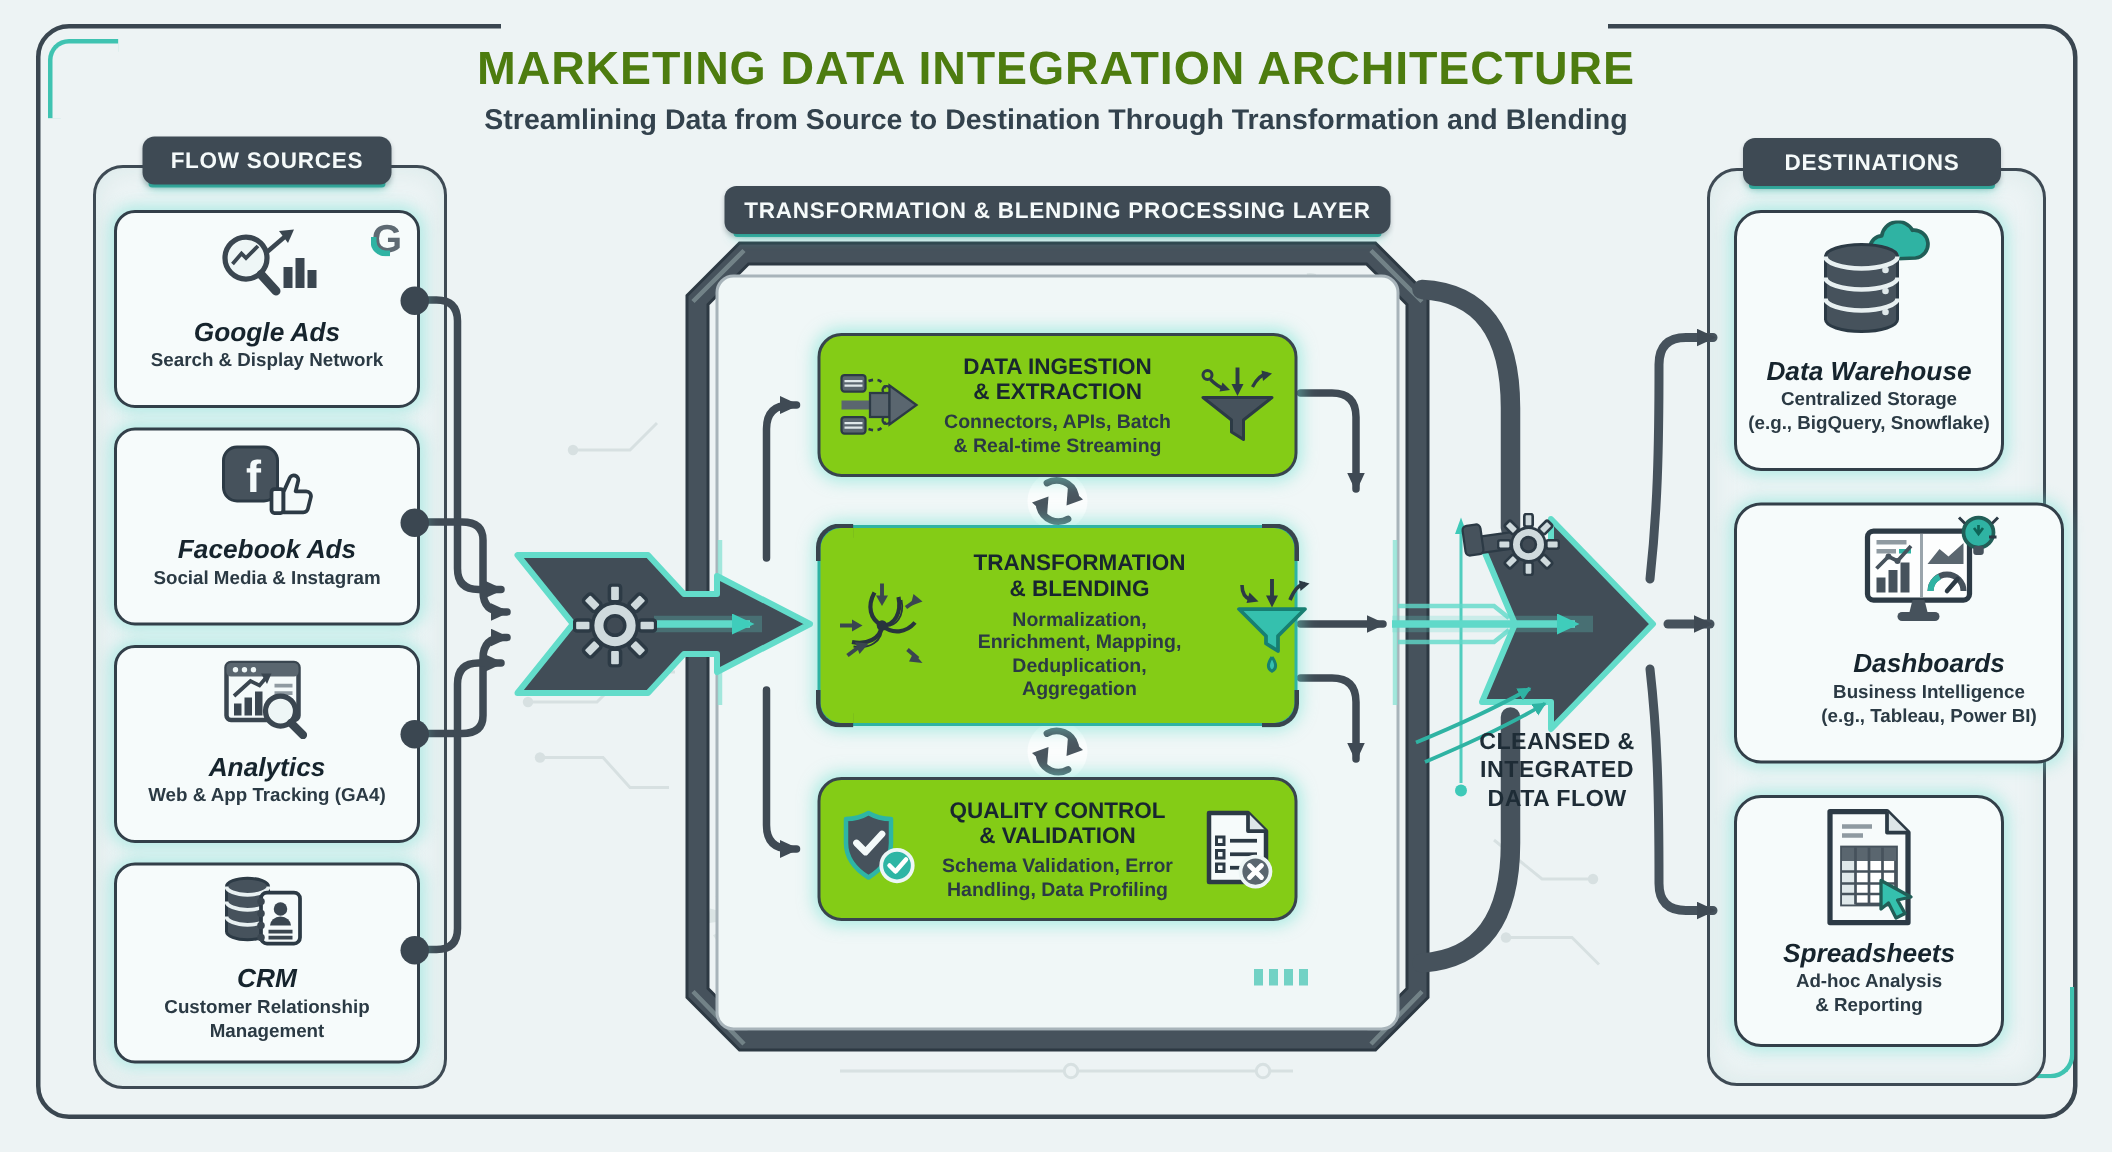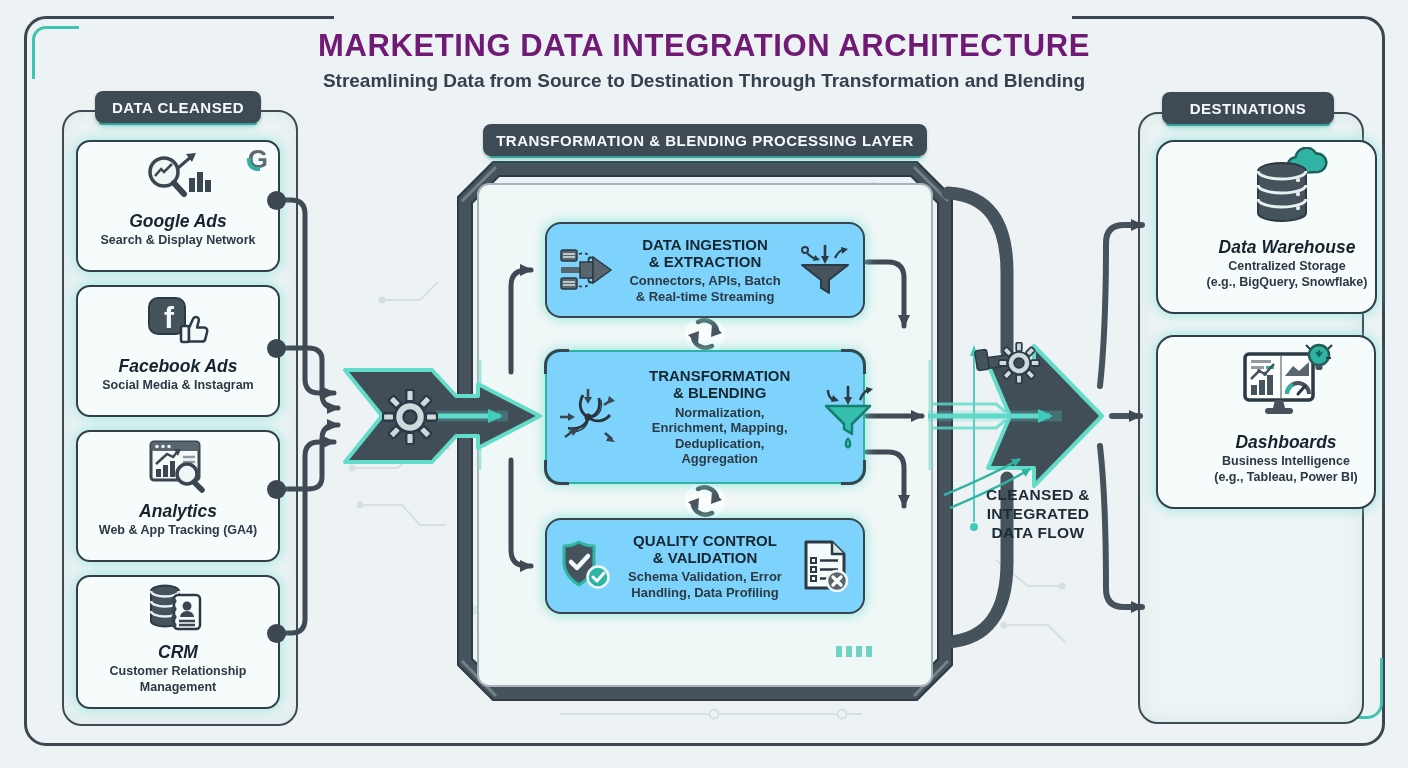--- a/index.html
+++ b/index.html
@@ -9,21 +9,21 @@
   .pre{white-space:pre-line;}
 
   
   .outer-border{left:24px;top:16px;width:1355px;height:724px;border:3px solid #3a4650;border-radius:22px;z-index:1;}
   .border-cover{left:334px;top:14px;width:738px;height:9px;background:#edf3f4;z-index:2;}
   .corner-accent{z-index:2;}
   .corner-tl{left:32px;top:26px;width:44px;height:50px;border-left:3px solid #3fc3b1;border-top:3px solid #3fc3b1;border-top-left-radius:14px;}
   .corner-br{left:1334px;top:658px;width:46px;height:58px;border-right:3px solid #3fc3b1;border-bottom:3px solid #3fc3b1;border-bottom-right-radius:16px;}
 
   
-  .main-title{left:0;top:28px;width:1408px;text-align:center;font-size:31px;font-weight:800;color:#701a75;letter-spacing:.6px;z-index:5;}
+  .main-title{left:0;top:28px;width:1408px;text-align:center;font-size:31px;font-weight:800;color:#4d7c0f;letter-spacing:.6px;z-index:5;}
   .main-subtitle{left:0;top:70px;width:1408px;text-align:center;font-size:19px;font-weight:600;color:#33424d;z-index:5;}
 
   
   .badge{background:#3e4a54;border-radius:8px;color:#f5fafa;font-weight:700;font-size:15px;letter-spacing:.5px;
          display:flex;align-items:center;justify-content:center;z-index:6;box-shadow:0 2px 3px rgba(40,55,65,.25);}
   .badge-bar{background:#35bfae;height:5px;border-radius:3px;z-index:5;box-shadow:0 0 8px rgba(70,210,190,.8);}
 
   
   .panel{background:#edf4f5;border:2.5px solid #3e4a54;border-radius:20px;z-index:3;
          box-shadow:inset 0 0 18px rgba(155,200,195,.25);}
@@ -36,21 +36,21 @@
   .card-sub{font-size:12.5px;font-weight:600;color:#2b3a44;text-align:center;line-height:1.25;margin-top:2px;}
   .dest-card{border-radius:18px;}
   .g-logo{position:absolute;top:2px;right:10px;font-size:26px;font-weight:800;color:#5e6a73;z-index:7;}
   .g-logo::after{content:'';position:absolute;left:-1px;bottom:4px;width:9px;height:9px;
                  border-left:4px solid #2fb3a3;border-bottom:4px solid #2fb3a3;border-bottom-left-radius:10px;}
 
   
   .dot{width:19px;height:19px;border-radius:50%;background:#3b4751;z-index:8;}
 
   
-  .pbox{background:#7dd3fc;border:2.5px solid #38444e;border-radius:16px;z-index:6;
+  .pbox{background:#84cc16;border:2.5px solid #38444e;border-radius:16px;z-index:6;
         box-shadow:0 0 10px 3px rgba(110,225,210,.5);display:flex;align-items:center;padding:0 10px;box-sizing:border-box;}
   .pbox-teal{border-color:#2fb3a3;gap:30px;}
   .pbox .mid{flex:1;text-align:center;}
   .pc-title{font-size:15px;font-weight:800;color:#18262f;line-height:1.15;}
   .pc-sub{font-size:13px;font-weight:600;color:#2b3a44;line-height:1.2;margin-top:3px;}
   .side-icon{width:58px;display:flex;align-items:center;justify-content:center;}
   .pcorner{position:absolute;width:22px;height:22px;border:3px solid #38444e;z-index:7;}
   .pc-tl{left:-3px;top:-3px;border-right:none;border-bottom:none;border-top-left-radius:16px;}
   .pc-tr{right:-3px;top:-3px;border-left:none;border-bottom:none;border-top-right-radius:16px;}
   .pc-bl{left:-3px;bottom:-3px;border-right:none;border-top:none;border-bottom-left-radius:16px;}
@@ -211,21 +211,21 @@
     </g>
 
     <g stroke="#46525c" stroke-width="6" fill="none" stroke-linecap="round">
       <path d="M1100,386 C1105,340 1106,300 1106,243 Q1106,225 1124,225 H1142" marker-end="url(#mD)"></path>
       <path d="M1112,416 H1140" marker-end="url(#mD)"></path>
       <path d="M1100,446 C1105,490 1106,530 1106,589 Q1106,607 1124,607 H1142" marker-end="url(#mD)"></path>
     </g>
   </svg>
 
   <div class="abs badge" style="left:95px;top:91px;width:166px;height:32px;">
-    <span>DATA CLEANSED</span>
+    <span>FLOW SOURCES</span>
   </div>
   <div class="abs badge-bar" style="left:99px;top:120px;width:158px;"></div>
 
   <div class="abs card" style="left:76px;top:140px;width:200px;height:128px;">
     <span class="g-logo">G</span>
     <div class="icon-wrap" style="height:70px;">
       <svg width="72" height="58" viewBox="0 0 72 58">
         <polyline points="36,20 50,8" stroke="#3a4650" stroke-width="3" fill="none"></polyline>
         <polygon points="44,6 54,5 50,14" fill="#3a4650"></polygon>
         <rect x="47" y="30" width="6" height="14" fill="#3a4650"></rect>
@@ -432,21 +432,21 @@
         <path d="M37,39 l8,8 M45,39 l-8,8" stroke="#fff" stroke-width="3.2" stroke-linecap="round"></path>
       </svg>
     </div>
   </div>
 
   <div class="abs badge" style="left:1162px;top:92px;width:172px;height:32px;">
     <span>DESTINATIONS</span>
   </div>
   <div class="abs badge-bar" style="left:1166px;top:121px;width:164px;"></div>
 
-  <div class="abs card dest-card" style="left:1156px;top:140px;width:176px;height:170px;padding-left:41px;">
+  <div class="abs card dest-card" style="left:1156px;top:140px;width:176px;height:170px;">
     <div class="icon-wrap" style="height:96px;">
       <svg width="86" height="86" viewBox="0 0 86 86">
         <path d="M50,26 a8,8 0 0 1 1.5,-15.8 A11,11 0 0 1 72,6.5 A8,8 0 0 1 74,25 Z" fill="#2fb3a3" stroke="#215e57" stroke-width="2.5" stroke-linejoin="round"></path>
         <path d="M14,24 a24,8 0 0 1 48,0 V66 a24,8 0 0 1 -48,0 Z" fill="#46525c" stroke="#2c3a45" stroke-width="2"></path>
         <path d="M14,24 a24,8 0 0 0 48,0 M14,38 a24,8 0 0 0 48,0 M14,52 a24,8 0 0 0 48,0" stroke="#e8f0f1" stroke-width="3" fill="none"></path>
         <circle cx="54" cy="33" r="2.2" fill="#dfe8ea"></circle>
           <circle cx="54" cy="47" r="2.2" fill="#dfe8ea"></circle>
           <circle cx="54" cy="61" r="2.2" fill="#dfe8ea"></circle>
       </svg>
     </div>
@@ -479,14 +479,32 @@
         <rect x="76.5" y="22" width="7" height="6" rx="2" fill="#46525c"></rect>
         <path d="M80,8 v6 M77,10 l3,4 l3,-4" stroke="#0e6457" stroke-width="1.8" fill="none"></path>
         <path d="M67,3 l4,4 M93,3 l-4,4 M92,16 h-5" stroke="#2c3a45" stroke-width="2"></path>
       </svg>
     </div>
     <div class="card-title">Dashboards</div>
     <div class="card-sub pre">Business Intelligence
 (e.g., Tableau, Power BI)</div>
   </div>
 
+  <div class="abs card dest-card" style="left:1156px;top:530px;width:176px;height:164px;">
+    <div class="icon-wrap" style="height:94px;">
+      <svg width="84" height="84" viewBox="0 0 84 84">
+        <path d="M16,4 H54 L68,18 V78 H16 Z" fill="#f7fbfb" stroke="#2c3a45" stroke-width="3.5" stroke-linejoin="round"></path>
+        <path d="M54,4 V18 H68" fill="#dde6e8" stroke="#2c3a45" stroke-width="2.5" stroke-linejoin="round"></path>
+        <line x1="24" y1="14" x2="44" y2="14" stroke="#8f9aa1" stroke-width="3"></line>
+        <line x1="24" y1="20" x2="38" y2="20" stroke="#8f9aa1" stroke-width="3"></line>
+        <rect x="24" y="28" width="36" height="38" fill="#ffffff" stroke="#46525c" stroke-width="2.5"></rect>
+        <rect x="24" y="28" width="36" height="9" fill="#5a666f"></rect>
+        <rect x="24" y="37" width="9" height="29" fill="#dfe8ea"></rect>
+        <path d="M33,28 V66 M42,28 V66 M51,28 V66 M24,44 H60 M24,52 H60 M24,59 H60" stroke="#46525c" stroke-width="1.8" fill="none"></path>
+        <polygon points="50,50 70,61 61,63 66,72 60,75 55,65 50,69" fill="#35c0ae" stroke="#215e57" stroke-width="2.2" stroke-linejoin="round"></polygon>
+      </svg>
+    </div>
+    <div class="card-title">Spreadsheets</div>
+    <div class="card-sub pre">Ad-hoc Analysis
+&amp; Reporting</div>
+  </div>
 
 </div>
 
 </body></html>

